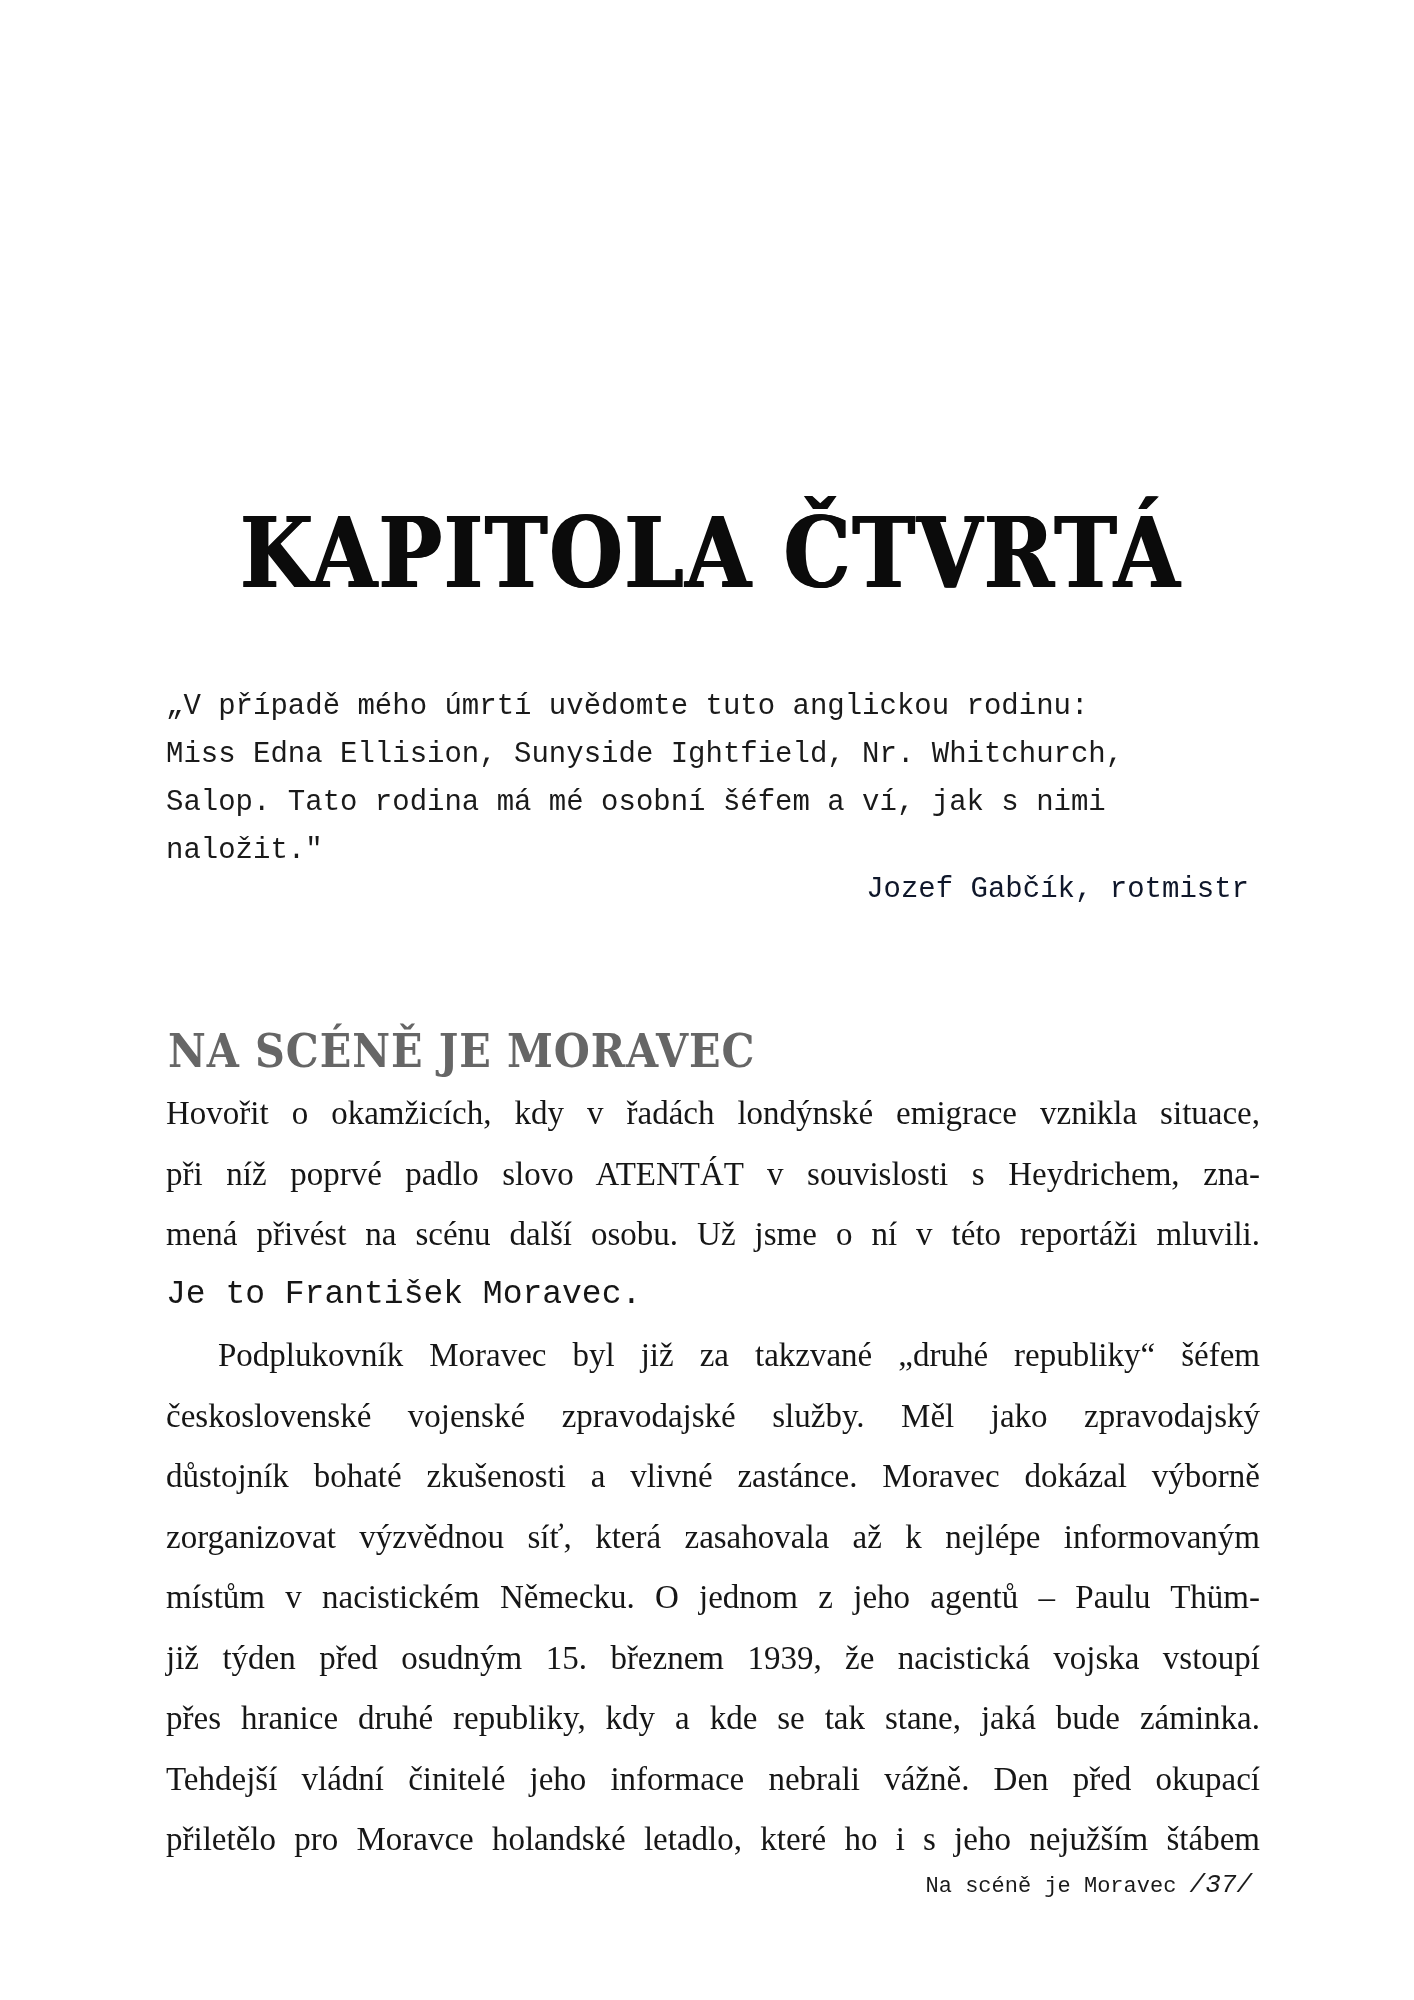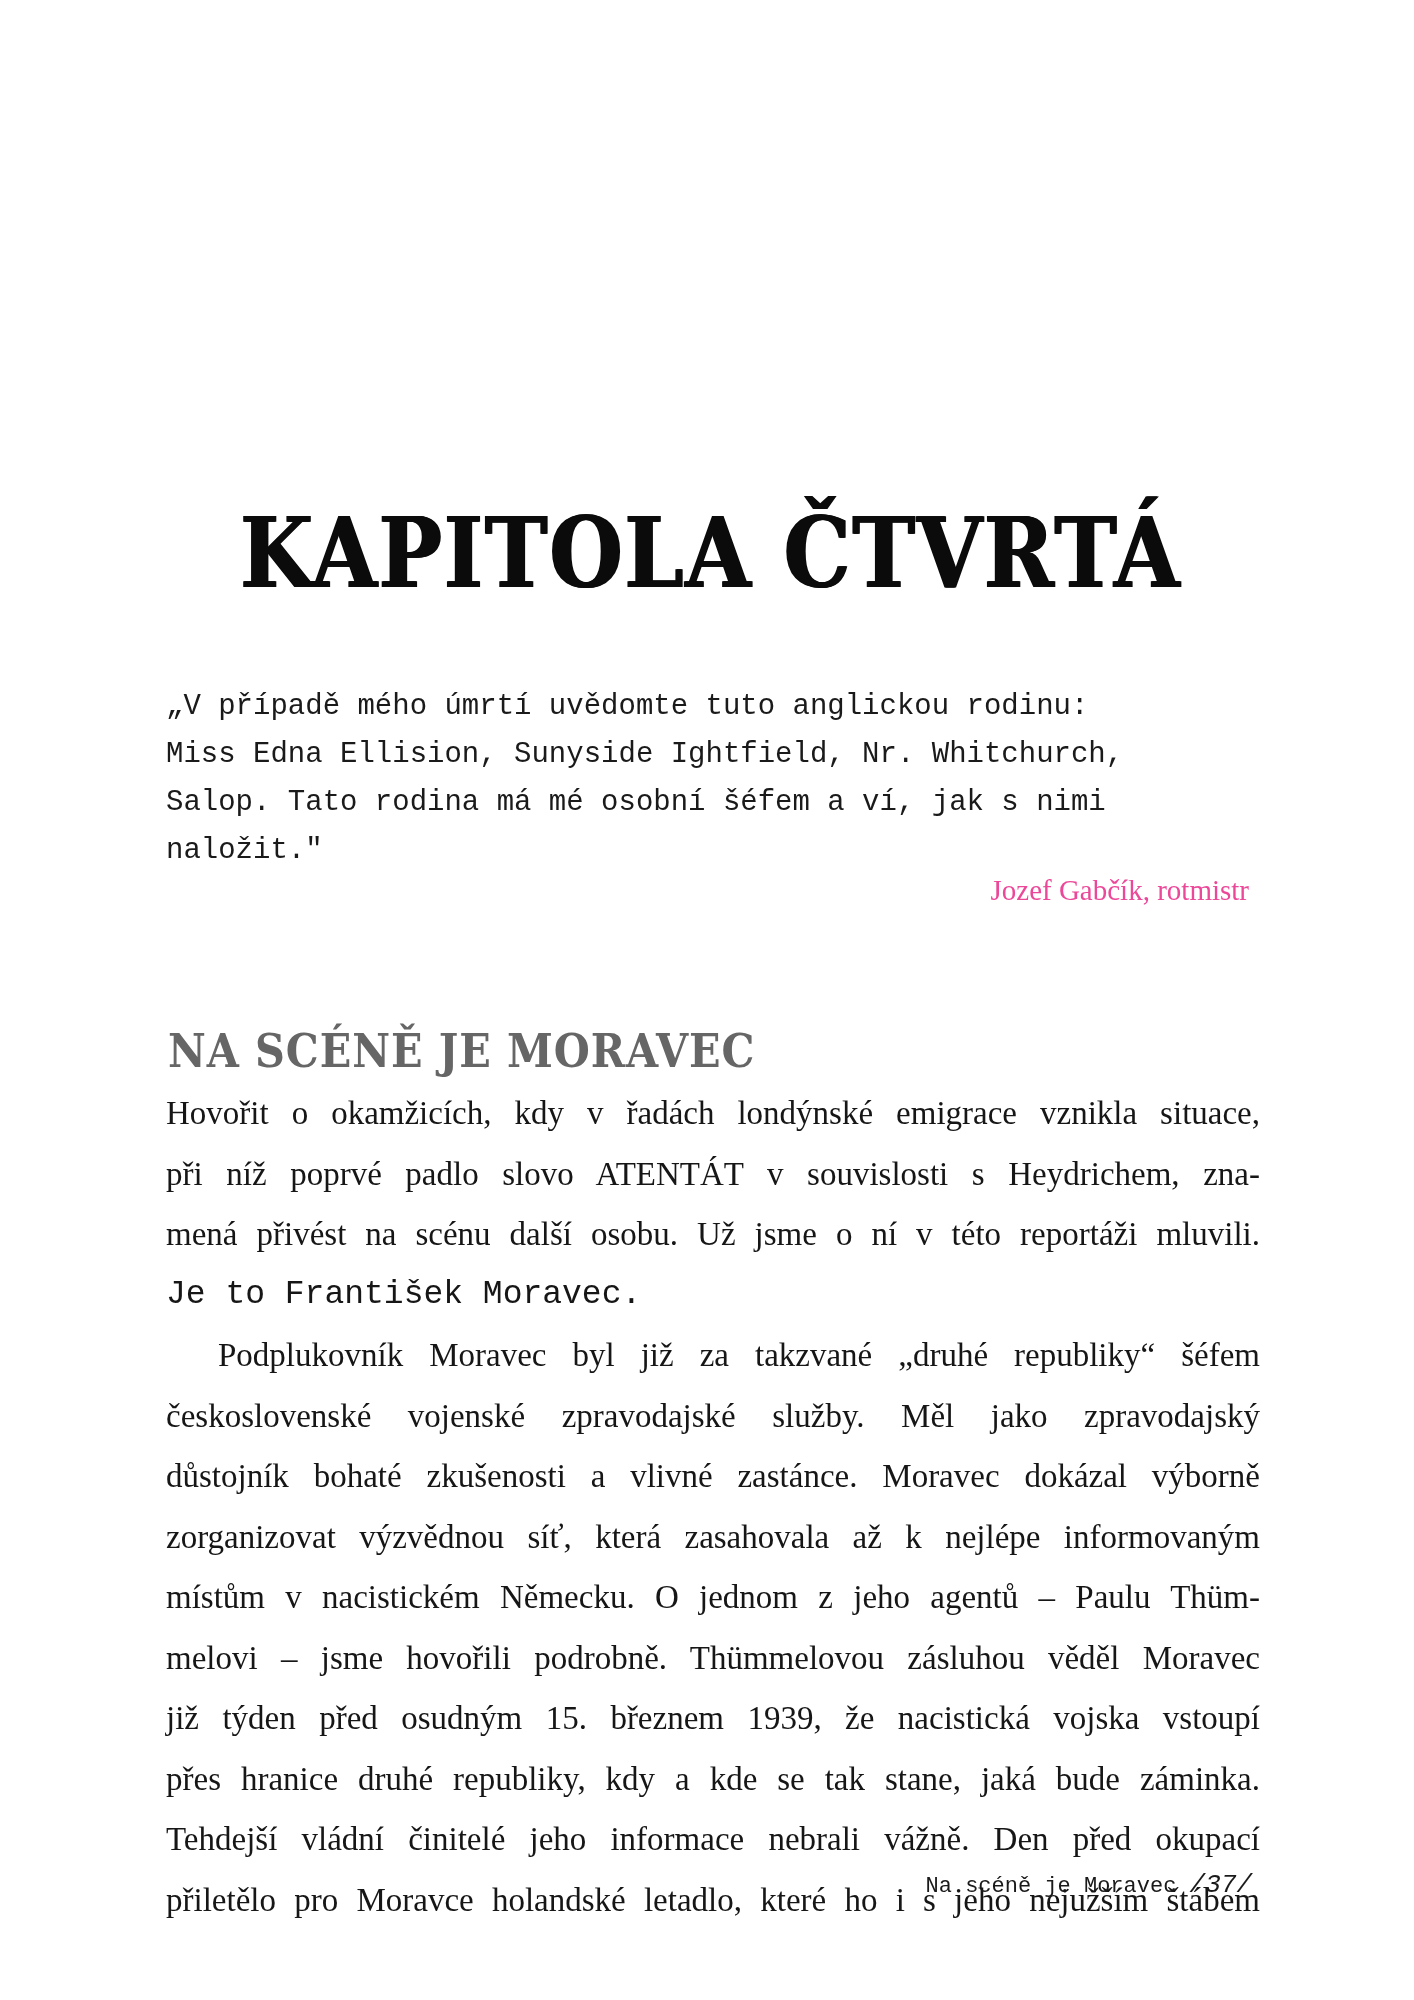--- a/index.html
+++ b/index.html
@@ -41,24 +41,24 @@
       color: #1a1a1a;
     }
     .epigraph-line {
       display: block;
       white-space: nowrap;
     }
     .epigraph-author {
       position: absolute;
       right: 165px;
       top: 866px;
-      font-family: Liberation Serif, serif;
+      font-family: Liberation Mono, monospace;
       font-size: 29px;
       line-height: 48px;
-      color: #ec4899;
+      color: #0f172a;
       white-space: nowrap;
     }
     .section-title {
       position: absolute;
       left: 168px;
       top: 990px;
       font-family: "DejaVu Serif", "Liberation Serif", serif;
       font-weight: 900;
       font-size: 46px;
       line-height: 1;
@@ -128,21 +128,20 @@
     <span class="body-line">při níž poprvé padlo slovo ATENTÁT v souvislosti s Heydrichem, zna-</span>
     <span class="body-line">mená přivést na scénu další osobu. Už jsme o ní v této reportáži mluvili.</span>
     <span class="body-line last">Je to František Moravec.</span>
   </div>
   <div>
     <span class="body-line indent">Podplukovník Moravec byl již za takzvané „druhé republiky“ šéfem</span>
     <span class="body-line">československé vojenské zpravodajské služby. Měl jako zpravodajský</span>
     <span class="body-line">důstojník bohaté zkušenosti a vlivné zastánce. Moravec dokázal výborně</span>
     <span class="body-line">zorganizovat výzvědnou síť, která zasahovala až k nejlépe informovaným</span>
     <span class="body-line">místům v nacistickém Německu. O jednom z jeho agentů – Paulu Thüm-</span>
-    <span class="body-line">melovi – jsme hovořili podrobně. Thümmelovou zásluhou věděl Moravec</span>
     <span class="body-line">již týden před osudným 15. březnem 1939, že nacistická vojska vstoupí</span>
     <span class="body-line">přes hranice druhé republiky, kdy a kde se tak stane, jaká bude záminka.</span>
     <span class="body-line">Tehdejší vládní činitelé jeho informace nebrali vážně. Den před okupací</span>
     <span class="body-line">přiletělo pro Moravce holandské letadlo, které ho i s jeho nejužším štábem</span>
   </div>
 </div>
 
 <div class="running-footer">
   <span>Na scéně je Moravec</span>
   <span class="page-number">/37/</span>

